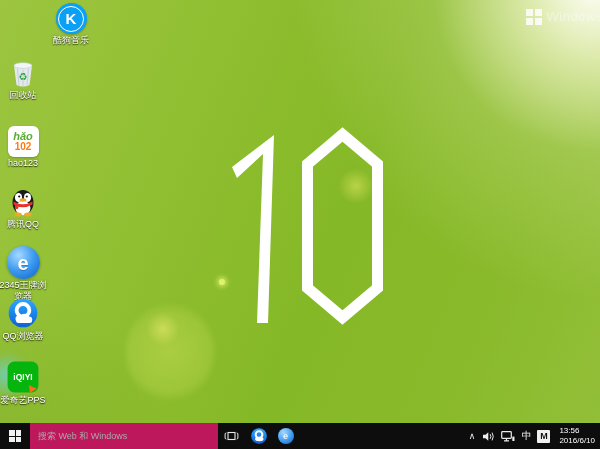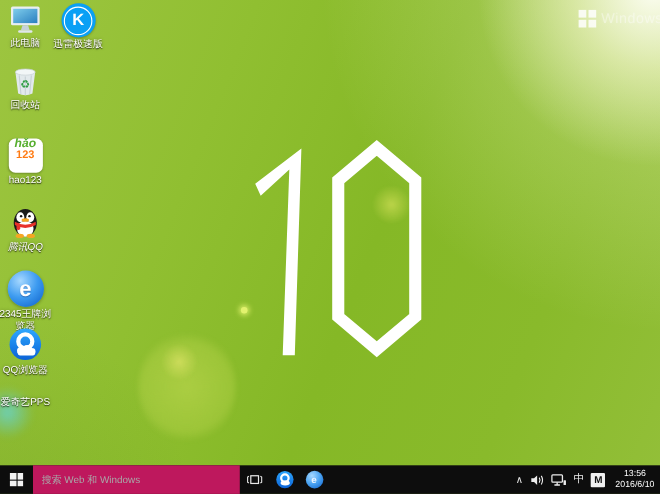--- a/index.html
+++ b/index.html
@@ -45,33 +45,33 @@
   .desktop-icon { position:absolute; width:46px; display:flex; flex-direction:column; align-items:center; gap:1px; cursor:default; }
   .icon-art { display:flex; align-items:center; justify-content:center; }
   .icon-label { font-size:9px; line-height:11px; color:#fff; text-align:center; width:52px;
                 text-shadow:0 1px 1px rgba(0,0,0,.75), 0 0 3px rgba(0,0,0,.4); word-break:break-all; }
 
   .pos-thispc   { left:0;  top:3px; }
   .pos-kugou    { left:48px; top:3px; }
   .pos-recycle  { left:0;  top:59px; }
   .pos-xunlei   { left:48px; top:59px; }
   .pos-hao123   { left:0;  top:126px; }
-  .pos-qq       { left:0;  top:186px;font-style:italic; }
+  .pos-qq       { left:0;  top:186px; }
   .pos-2345     { left:0;  top:246px; }
   .pos-qqbrowser{ left:0;  top:296px; }
   .pos-iqiyi    { left:0;  top:360px; }
 
   .kugou-circle { width:31px; height:31px; border-radius:50%; background:#0aa0f5;
                   display:flex; align-items:center; justify-content:center; position:relative;
                   box-shadow:0 1px 2px rgba(0,0,0,.25); }
   .kugou-circle::before { content:""; position:absolute; inset:2.5px; border:1.8px solid #fff; border-radius:50%; }
   .kugou-k { color:#fff; font-weight:bold; font-size:15px; position:relative; }
 
   .hao-box { width:31px; height:31px; border-radius:6px; background:#fff;
-             display:flex; flex-direction:column; align-items:center; justify-content:flex-start;
+             display:flex; flex-direction:column; align-items:center; justify-content:center;
              box-shadow:0 1px 2px rgba(0,0,0,.25); line-height:1; }
   .hao-top { color:#56ae2f; font-weight:bold; font-size:11px; font-style:italic; }
   .hao-bottom { color:#ff7a12; font-weight:bold; font-size:10px; }
 
   .e-sphere { width:33px; height:33px; border-radius:50%;
               background:radial-gradient(circle at 35% 28%, #a6d8ff 0%, #3d9bf0 48%, #0b5dc8 100%);
               display:flex; align-items:center; justify-content:center;
               box-shadow:0 1px 3px rgba(0,0,0,.3); }
   .e-sphere span { color:#fff; font-weight:bold; font-size:20px; line-height:1; text-shadow:0 1px 1px rgba(0,0,60,.3); }
 
@@ -96,21 +96,21 @@
                display:flex; align-items:center; justify-content:center; }
   .tb-sphere span { color:#eaf4ff; font-size:9px; font-weight:bold; line-height:1; }
 
   .spacer { flex:1; }
 
   .tray { display:flex; align-items:center; gap:6px; padding-right:5px; height:26px; }
   .tray-chevron { color:#e8e8e8; font-size:9px; line-height:1; padding:0 1px; }
   .tray-zh { color:#f0f0f0; font-size:10px; line-height:1; }
   .tray-m { width:13px; height:13px; background:#f0f0f0; color:#111; font-size:9px; font-weight:bold;
             display:flex; align-items:center; justify-content:center; border-radius:1px; }
-  .tray-clock { text-align:center; color:#fff; font-size:8px; line-height:10px; padding-left:3px; }
+  .tray-clock { text-align:left; color:#fff; font-size:8px; line-height:10px; padding-left:3px; }
 </style>
 </head>
 <body>
 
 <div class="desktop">
 
   <div class="bokeh bokeh-big"></div>
   <div class="bokeh bokeh-yellow"></div>
   <div class="bokeh bokeh-cyan"></div>
   <div class="bokeh bokeh-dot"></div>
@@ -125,65 +125,48 @@
       </span>
     <span class="wm-text">Windows</span>
   </div>
 
   <svg class="ten-logo" width="162" height="218" viewBox="0 0 162 218">
     <title>10</title>
     <path d="M4 55 L46 23 L40 211 L29 211 L35 42 L9 66 Z" fill="#ffffff"></path>
     <path d="M114.5 22.5 L149.5 52 L149.5 176 L114.5 205.5 L79.5 176 L79.5 52 Z" fill="none" stroke="#ffffff" stroke-width="11" stroke-linejoin="miter"></path>
   </svg>
 
-  <div class="desktop-icon pos-thispc">
-    <span class="icon-art">
-      <svg width="32" height="30" viewBox="0 0 32 30">
-        <defs>
-            <linearGradient id="scr" x1="0" y1="0" x2="1" y2="1">
-          <stop offset="0" stop-color="#7fcdec"></stop>
-              <stop offset="1" stop-color="#2a7fc0"></stop>
-        </linearGradient>
-          </defs>
-        <rect x="3" y="3" width="26" height="17" rx="1.5" fill="#e9eef1"></rect>
-        <rect x="5" y="5" width="22" height="13" fill="url(#scr)"></rect>
-        <path d="M13.5 20 L18.5 20 L20 24.5 L12 24.5 Z" fill="#c7d2d8"></path>
-        <rect x="9.5" y="24.5" width="13" height="2.2" rx="1.1" fill="#dfe6ea"></rect>
-      </svg>
-    </span>
-    <span class="icon-label">此电脑</span>
-  </div>
 
   <div class="desktop-icon pos-kugou">
     <span class="icon-art">
       <span class="kugou-circle">
           <span class="kugou-k">K</span>
         </span>
     </span>
-    <span class="icon-label">迅雷极速版</span>
+    <span class="icon-label">酷狗音乐</span>
   </div>
 
   <div class="desktop-icon pos-recycle">
     <span class="icon-art">
       <svg width="32" height="30" viewBox="0 0 32 30">
         <path d="M7 6.5 L9.5 26 Q16 29 22.5 26 L25 6.5 Q16 10.5 7 6.5 Z" fill="#e2e9ec"></path>
         <path d="M10.5 9.5 L12 26.5 M16 10.5 L16 27.5 M21.5 9.5 L20 26.5" stroke="#c6d0d5" stroke-width="1" fill="none"></path>
         <ellipse cx="16" cy="6.5" rx="9" ry="2.8" fill="#f2f6f7" stroke="#c3cdd1" stroke-width="0.6"></ellipse>
         <text x="16" y="21" font-size="10" fill="#2f9e44" text-anchor="middle">♻</text>
       </svg>
     </span>
     <span class="icon-label">回收站</span>
   </div>
 
 
   <div class="desktop-icon pos-hao123">
     <span class="icon-art">
       <span class="hao-box">
         <span class="hao-top">hǎo</span>
-        <span class="hao-bottom">123</span>
+        <span class="hao-bottom">102</span>
       </span>
     </span>
     <span class="icon-label">hao123</span>
   </div>
 
   <div class="desktop-icon pos-qq">
     <span class="icon-art">
       <svg width="32" height="32" viewBox="0 0 32 32">
         <ellipse cx="16" cy="16.5" rx="10.5" ry="12.5" fill="#1a1a1a"></ellipse>
         <ellipse cx="16" cy="22" rx="7.5" ry="7.2" fill="#fff"></ellipse>
@@ -224,20 +207,27 @@
         <ellipse cx="12.5" cy="21.5" rx="3.6" ry="3.2" fill="#fff"></ellipse>
         <ellipse cx="17.5" cy="20.5" rx="4.4" ry="3.8" fill="#fff"></ellipse>
         <ellipse cx="21.5" cy="22" rx="3.2" ry="2.8" fill="#fff"></ellipse>
         <rect x="9.5" y="21" width="15" height="4.5" rx="2.2" fill="#fff"></rect>
       </svg>
     </span>
     <span class="icon-label">QQ浏览器</span>
   </div>
 
   <div class="desktop-icon pos-iqiyi">
+    <span class="icon-art iqiyi-box">
+      <svg width="34" height="34" viewBox="0 0 32 32">
+        <rect x="1.5" y="1.5" width="29" height="29" rx="6.5" fill="#06b40e"></rect>
+        <text x="16" y="18.5" font-size="8" font-weight="bold" fill="#fff" text-anchor="middle" font-family="Liberation Sans, DejaVu Sans, sans-serif">iQIYI</text>
+        <path d="M21.5 23.5 L29 27 L22.5 30.8 Z" fill="#ff6b1c"></path>
+      </svg>
+    </span>
     <span class="icon-label">爱奇艺PPS</span>
   </div>
 
   <div class="taskbar">
 
     <div class="start-btn">
       <span class="win-grid">
           <span></span>
           <span></span>
           <span></span>

